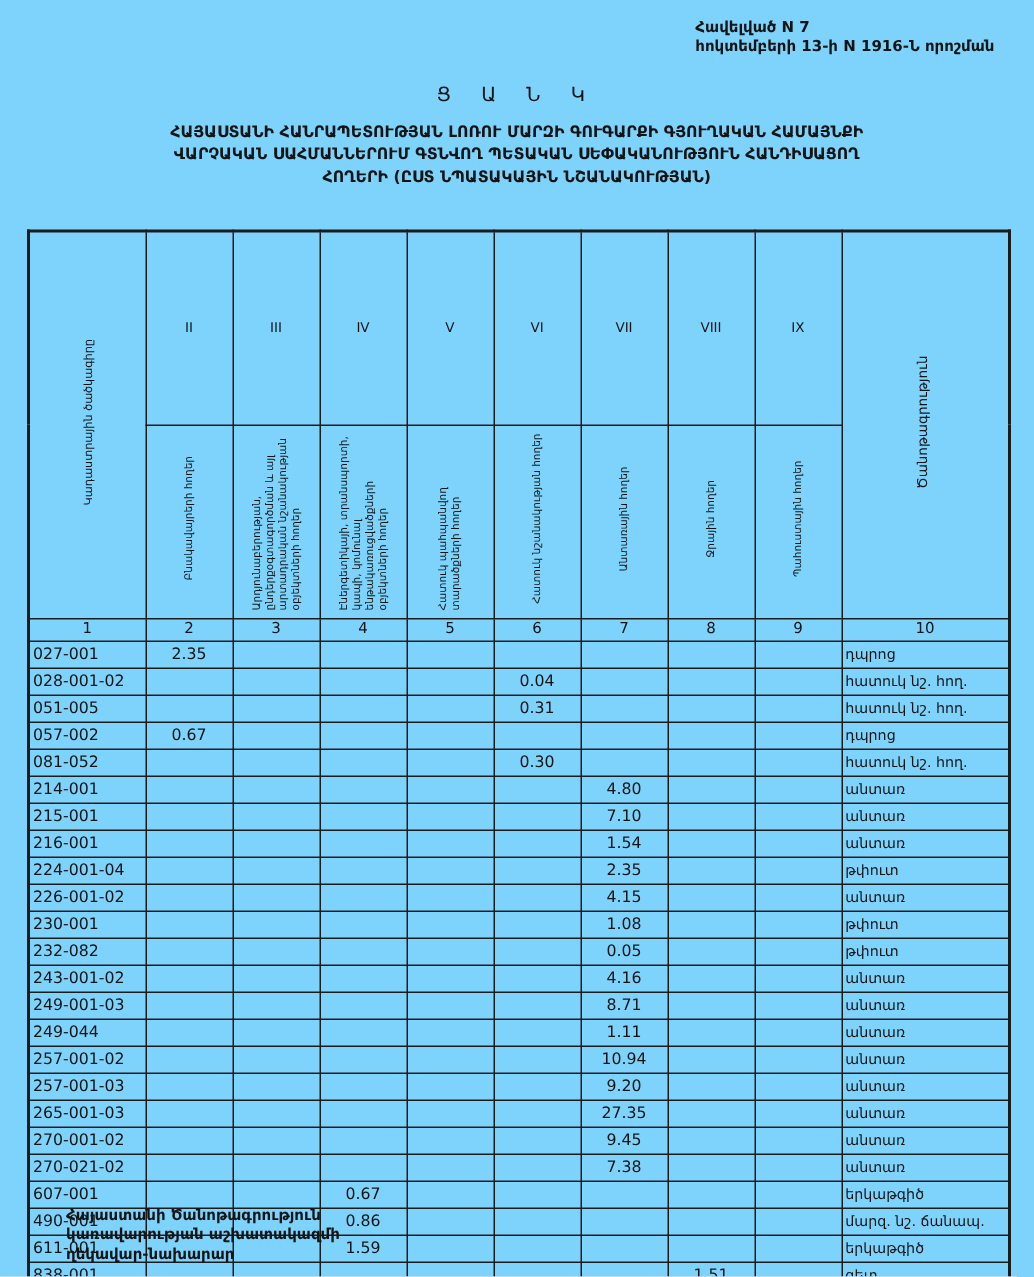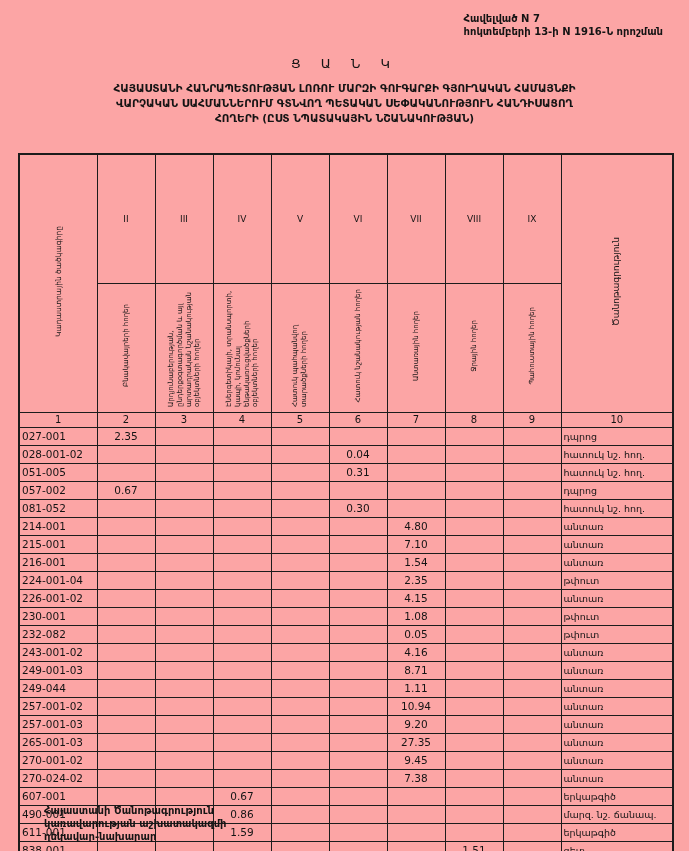--- a/index.html
+++ b/index.html
@@ -1,17 +1,17 @@
 <!DOCTYPE html>
 <html><head>
 <meta charset="utf-8">
 <style>
   html,body { margin:0; padding:0; background:#e8e8e8; }
   .page {
-    width:689px; height:851px; margin:0 auto; background:#fca5a5;
+    width:689px; height:851px; margin:0 auto; background:#7dd3fc;
     position:relative; font-family:"DejaVu Sans", sans-serif; color:#141414;
     overflow:hidden;
   }
   
   .appendix { position:absolute; top:12px; right:26px; font-size:10px;
     font-weight:bold; line-height:1.3; text-align:left; }
   
   .titles { padding-top:56px; text-align:center; }
   .cank { font-size:13px; font-weight:normal; letter-spacing:8px; margin-bottom:10px; }
   .title-line { font-size:10.5px; font-weight:bold; line-height:1.45; }
@@ -332,21 +332,21 @@
           <td class="val"></td>
           <td class="val"></td>
           <td class="val"></td>
           <td class="val"></td>
           <td class="val">9.45</td>
           <td class="val"></td>
           <td class="val"></td>
           <td class="note">անտառ</td>
         </tr>
         <tr>
-          <td class="code">270-024-02</td>
+          <td class="code">270-021-02</td>
           <td class="val"></td>
           <td class="val"></td>
           <td class="val"></td>
           <td class="val"></td>
           <td class="val"></td>
           <td class="val">7.38</td>
           <td class="val"></td>
           <td class="val"></td>
           <td class="note">անտառ</td>
         </tr>

